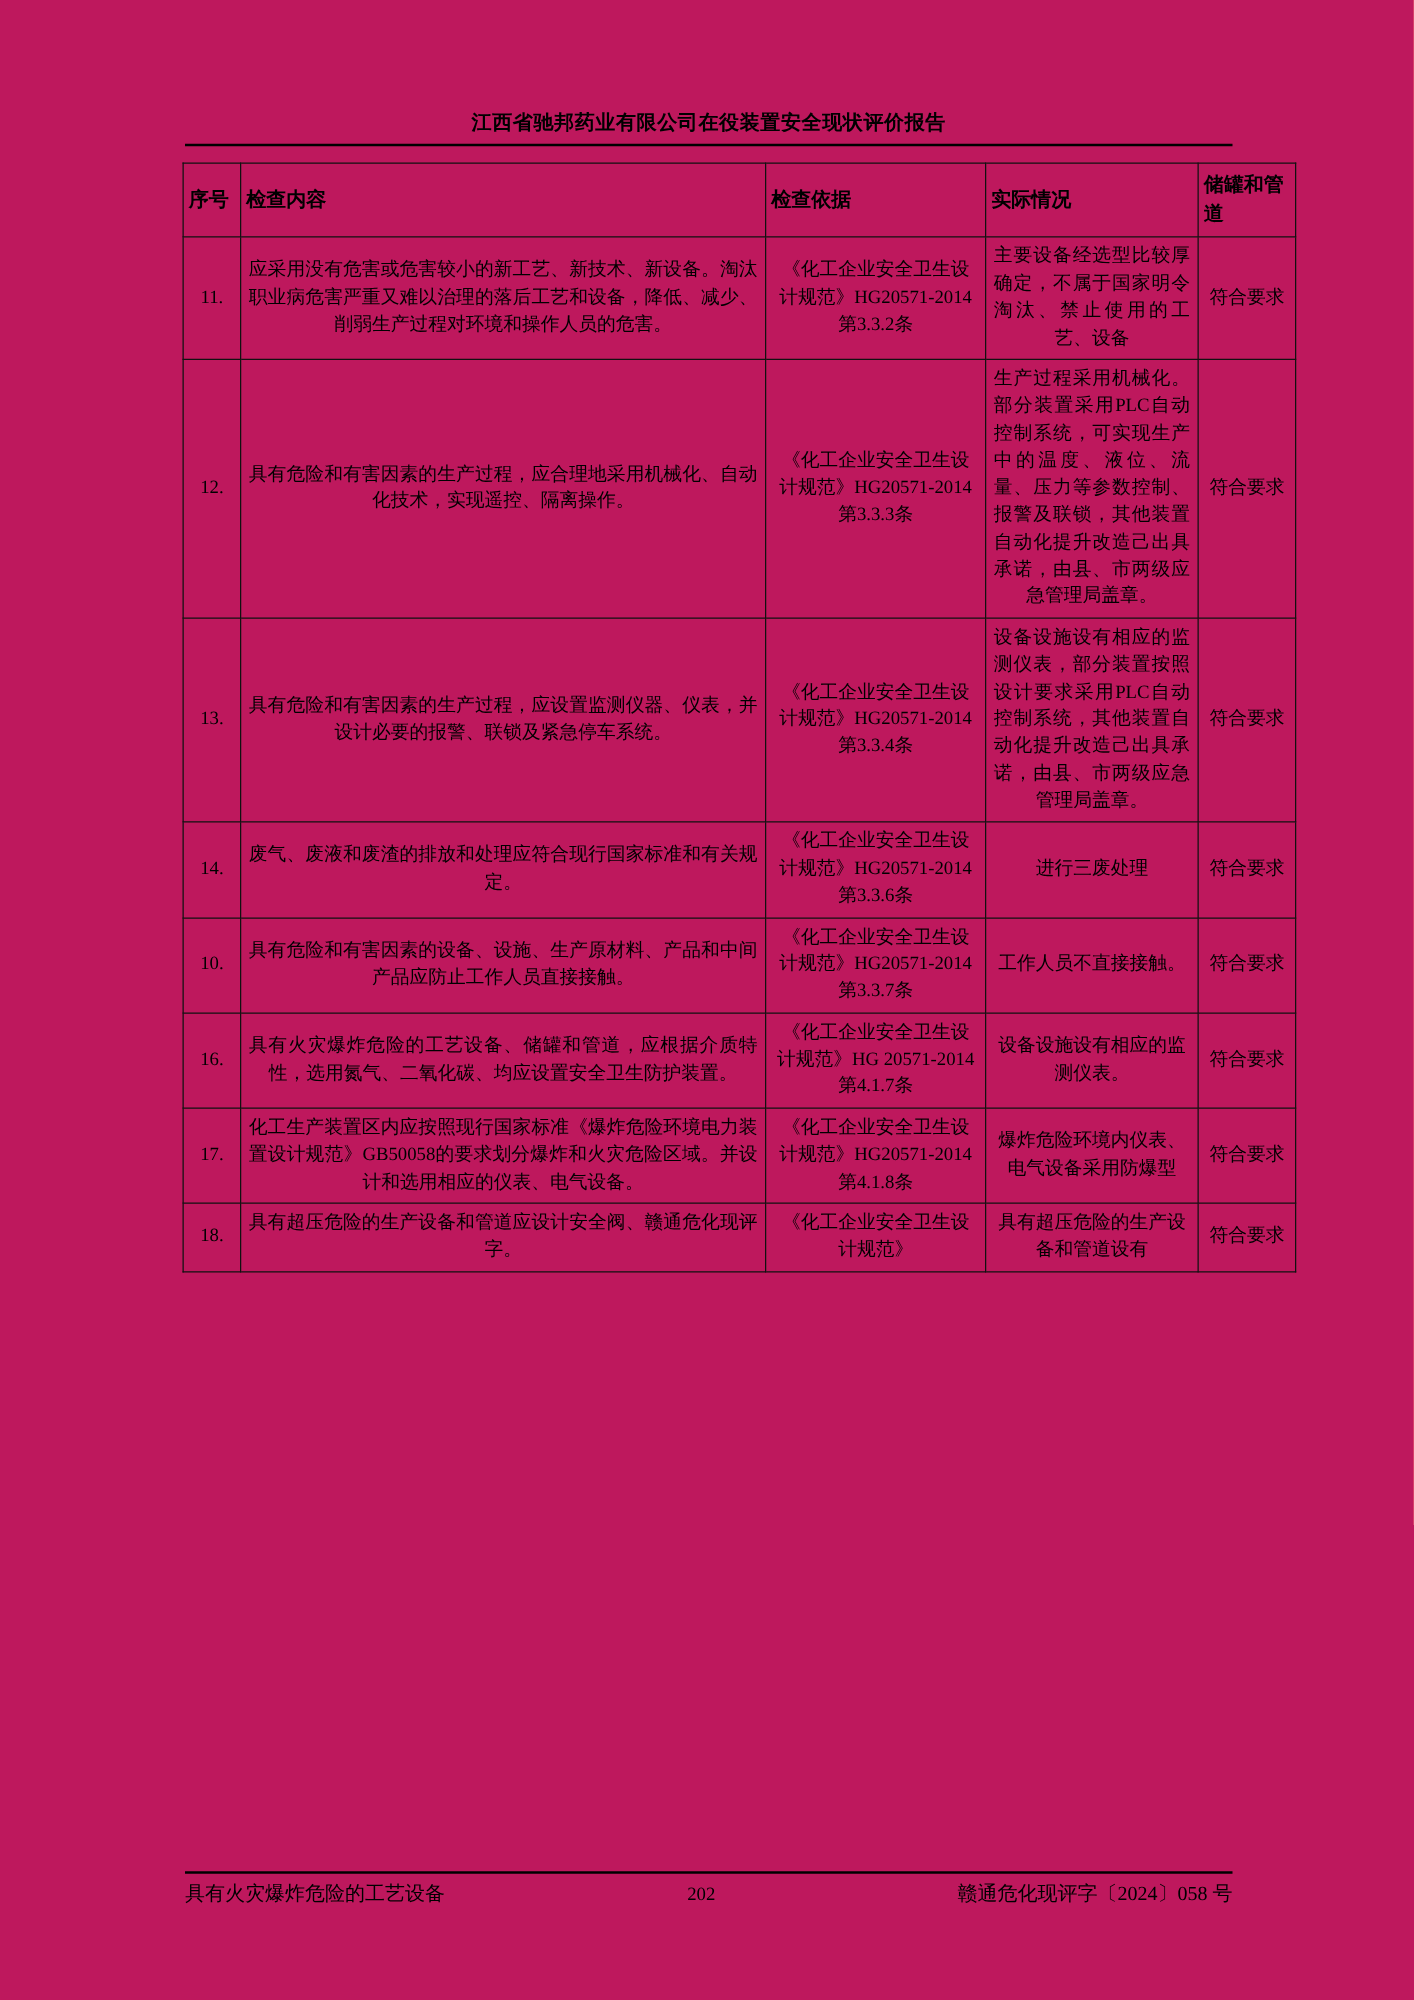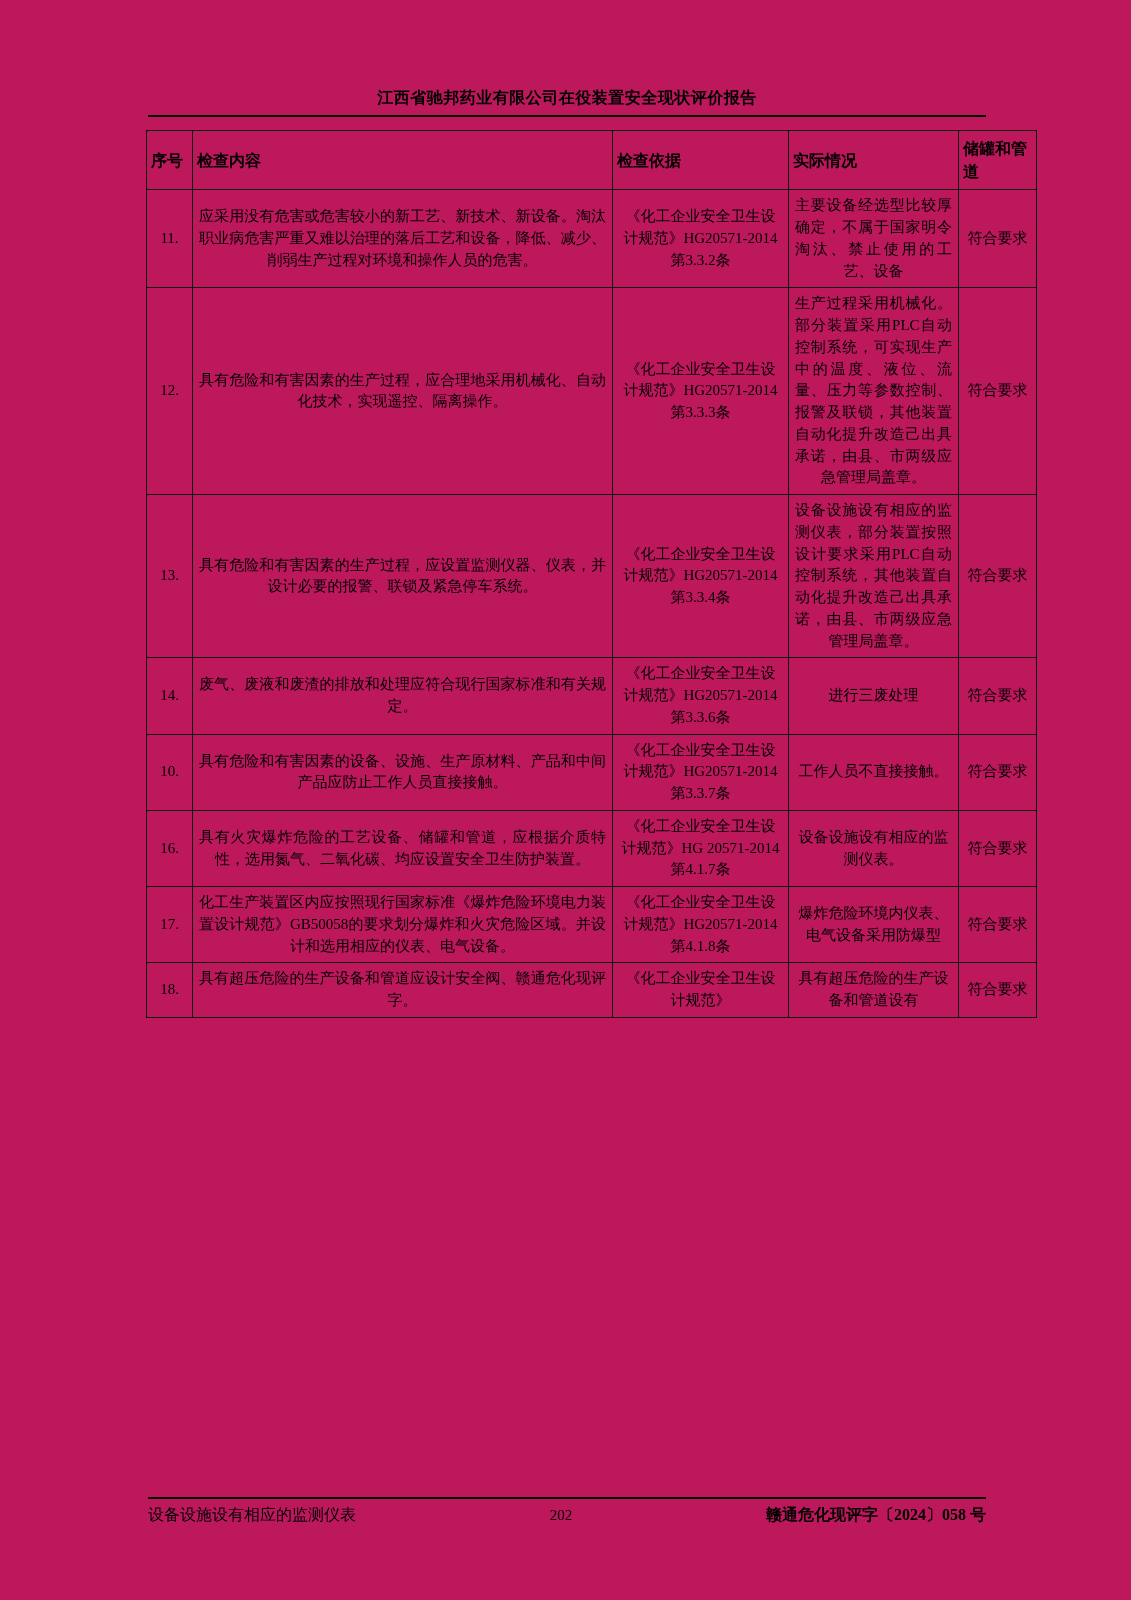--- a/index.html
+++ b/index.html
@@ -103,21 +103,21 @@
   }
   .footer-row {
     display: flex;
     justify-content: space-between;
     align-items: baseline;
     padding-top: 6px;
     font-size: 16px;
   }
   .footer-left { font-weight: normal; }
   .footer-center { font-size: 15px; }
-  .footer-right { font-weight: bold; }
+  .footer-right { font-weight: normal; }
 </style>
 </head>
 <body>
 
 <div class="page">
 
   <div class="header">江西省驰邦药业有限公司在役装置安全现状评价报告</div>
   <div class="header-rule"></div>
 
   <table class="main">
@@ -192,19 +192,19 @@
         <td class="content">具有超压危险的生产设备和管道应设计安全阀、赣通危化现评字。</td>
         <td class="basis">《化工企业安全卫生设计规范》</td>
         <td class="actual">具有超压危险的生产设备和管道设有</td>
         <td class="result">符合要求</td>
       </tr>
     </tbody>
   </table>
 
   <div class="footer">
     <div class="footer-row">
-      <div class="footer-left">设备设施设有相应的监测仪表</div>
+      <div class="footer-left">具有火灾爆炸危险的工艺设备</div>
       <div class="footer-center">202</div>
       <div class="footer-right">赣通危化现评字〔2024〕058 号</div>
     </div>
   </div>
 
 </div>
 
 </body></html>

